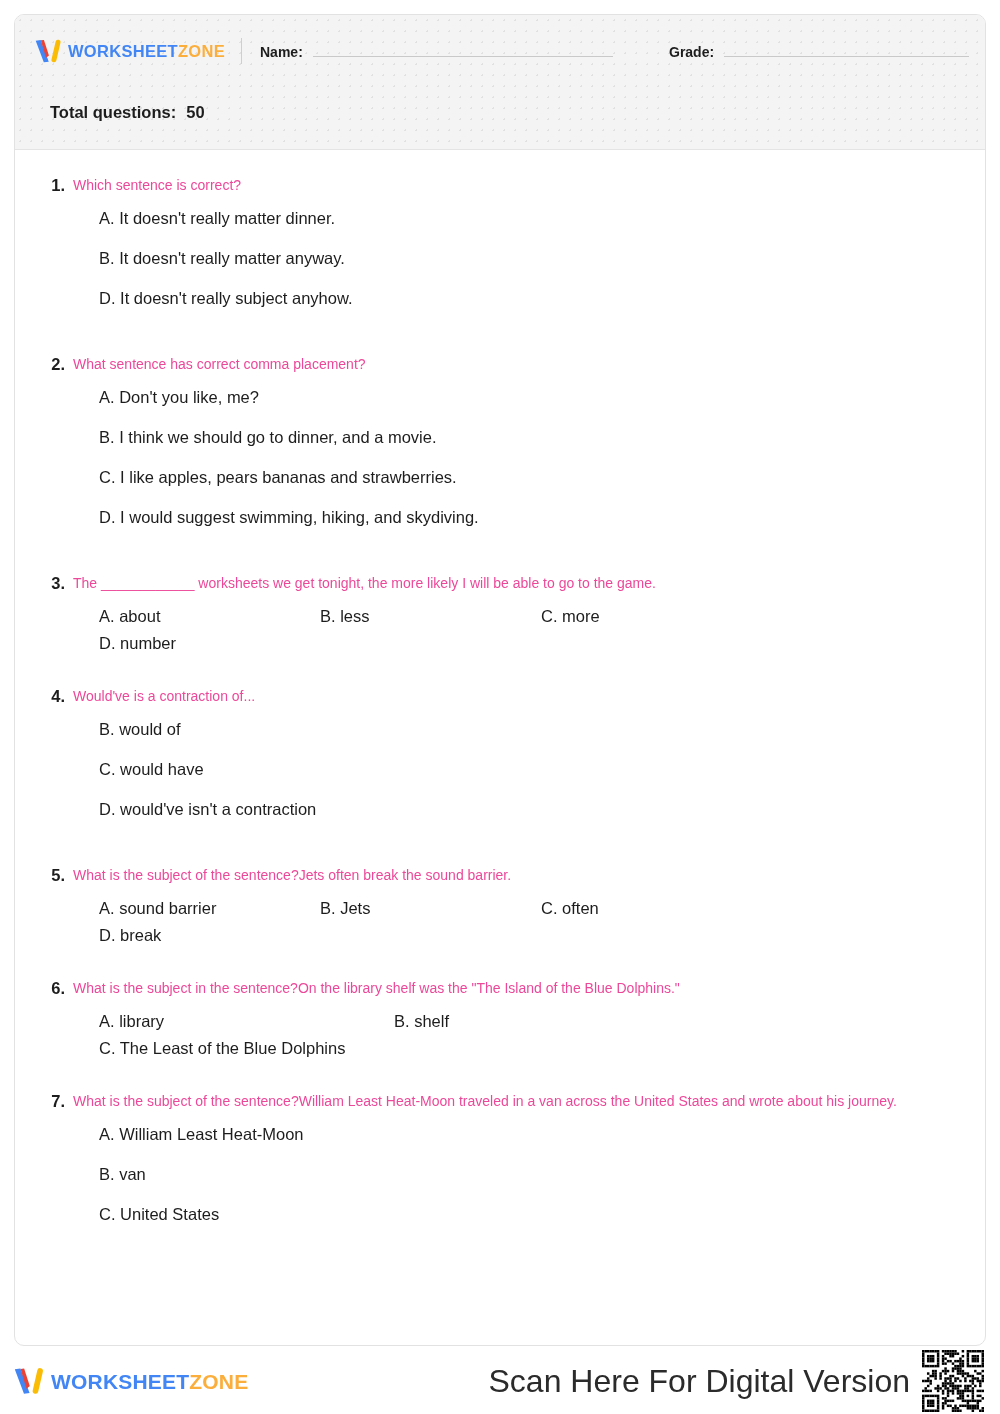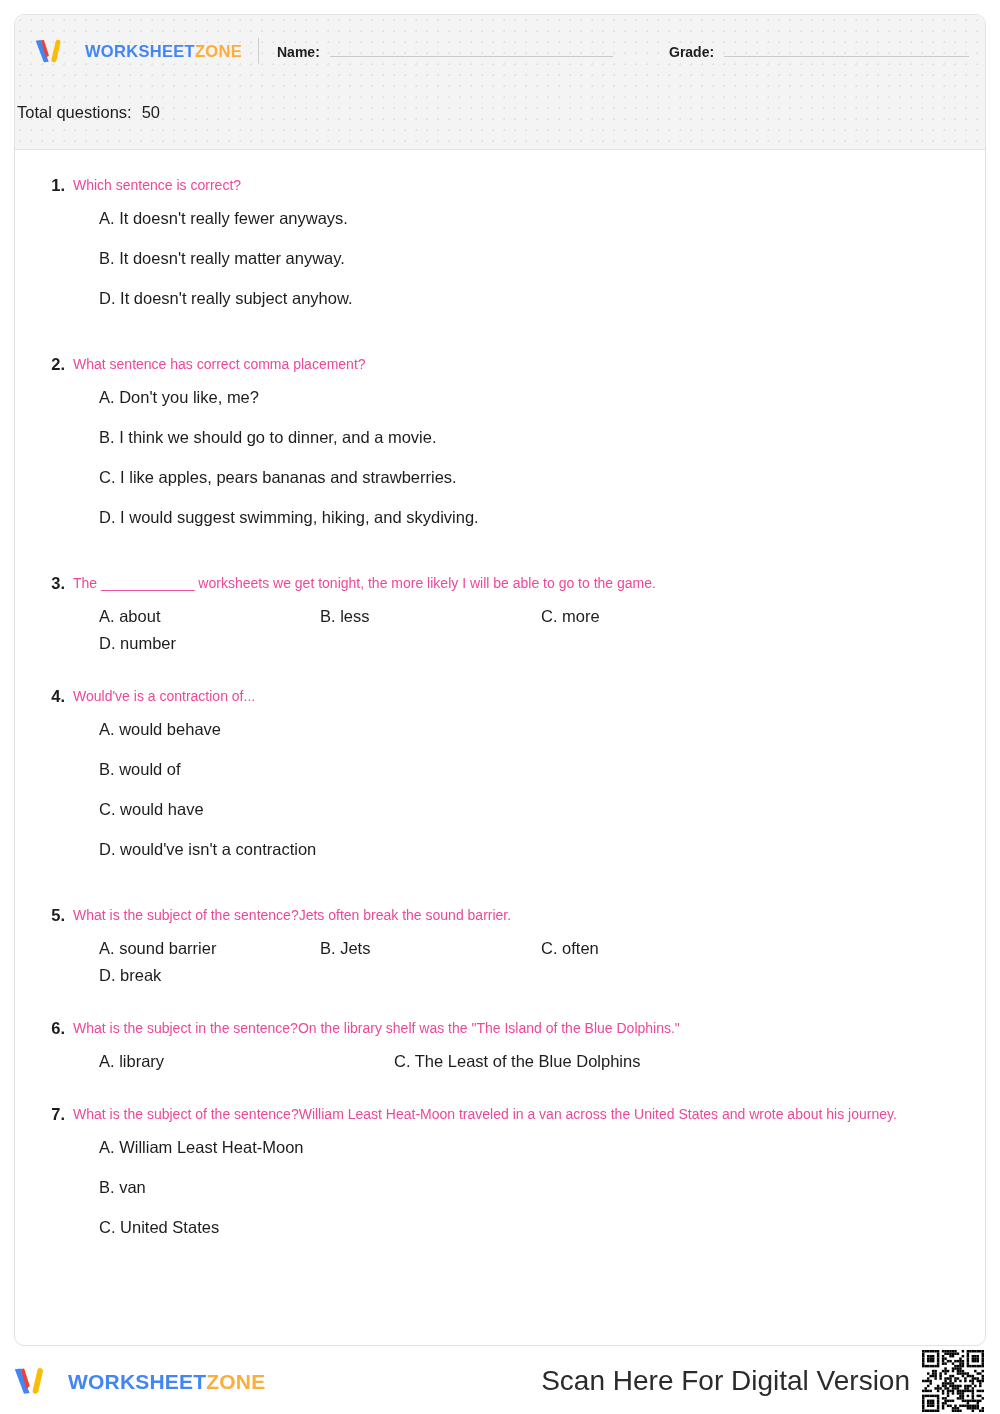--- a/index.html
+++ b/index.html
@@ -46,21 +46,21 @@
     right: 16px;
     height: 40px;
     display: flex;
     align-items: center;
   }
 
   
   .logo {
     display: flex;
     align-items: center;
-    gap: 20px;
+    gap: 3px;
     flex: 0 0 auto;
   }
   .logo-mark {
     width: 30px;
     height: 27px;
     flex: 0 0 auto;
   }
   .logo-text {
     font-size: 16.5px;
     font-weight: 700;
@@ -97,24 +97,24 @@
     flex: 1 1 auto;
     border-bottom: 1px solid #c9c9c9;
     margin-left: 10px;
     height: 14px;
   }
   .field.name { max-width: 480px; }
   .field.grade { max-width: 300px; margin-left: 56px; }
 
   .total {
     position: absolute;
-    left: 2px;
+    left: 35px;
     top: 88px;
     font-size: 16.5px;
-    font-weight: 400;
+    font-weight: 700;
     color: #1d1d1d;
     white-space: nowrap;
   }
   .total .count { margin-left: 10px; }
 
   
   .body {
     padding: 22px 22px 0 22px;
     box-sizing: border-box;
   }
@@ -167,21 +167,21 @@
     top: 1356px;
     width: 972px;
     height: 50px;
     display: flex;
     align-items: center;
   }
   .footer .logo-mark { width: 34px; height: 31px; }
   .footer .logo-text { font-size: 21px; letter-spacing: 0.2px; }
   .footer-spacer { flex: 1 1 auto; }
   .scan-text {
-    font-size: 28px;
+    font-size: 32px;
     color: #2b2b2b;
     white-space: nowrap;
     margin-right: 10px;
     line-height: 1;
   }
   .qr {
     width: 66px;
     height: 66px;
     flex: 0 0 auto;
     background: #ffffff;
@@ -228,21 +228,21 @@
     </div>
 
   </div>
 
   <div class="body" id="question-list">
       <div class="q">
         <div class="q-num">1.</div>
         <div class="q-text">Which sentence is correct?</div>
       </div>
       <div class="opts cols-2">
-        <div class="opt">A. It doesn't really fewer anyways.</div>
+        <div class="opt">A. It doesn't really matter dinner.</div>
         <div class="opt">B. It doesn't really matter anyway.</div>
         <div class="opt">D. It doesn't really subject anyhow.</div>
       </div>
       <div class="q">
         <div class="q-num">2.</div>
         <div class="q-text">What sentence has correct comma placement?</div>
       </div>
       <div class="opts cols-2">
         <div class="opt">A. Don't you like, me?</div>
         <div class="opt">B. I think we should go to dinner, and a movie.</div>
@@ -257,41 +257,41 @@
         <div class="opt">A. about</div>
         <div class="opt">B. less</div>
         <div class="opt">C. more</div>
         <div class="opt">D. number</div>
       </div>
       <div class="q">
         <div class="q-num">4.</div>
         <div class="q-text">Would've is a contraction of...</div>
       </div>
       <div class="opts cols-2">
-        <div class="opt">A. would behave</div>
         <div class="opt">B. would of</div>
         <div class="opt">C. would have</div>
         <div class="opt">D. would've isn't a contraction</div>
       </div>
       <div class="q">
         <div class="q-num">5.</div>
         <div class="q-text">What is the subject of the sentence?Jets often break the sound barrier.</div>
       </div>
       <div class="opts cols-4 tight">
         <div class="opt">A. sound barrier</div>
         <div class="opt">B. Jets</div>
         <div class="opt">C. often</div>
         <div class="opt">D. break</div>
       </div>
       <div class="q">
         <div class="q-num">6.</div>
         <div class="q-text">What is the subject in the sentence?On the library shelf was the "The Island of the Blue Dolphins."</div>
       </div>
       <div class="opts cols-3 tight">
         <div class="opt">A. library</div>
+        <div class="opt">B. shelf</div>
         <div class="opt">C. The Least of the Blue Dolphins</div>
       </div>
       <div class="q">
         <div class="q-num">7.</div>
         <div class="q-text">What is the subject of the sentence?William Least Heat-Moon traveled in a van across the United States and wrote about his journey.</div>
       </div>
       <div class="opts cols-2">
         <div class="opt">A. William Least Heat-Moon</div>
         <div class="opt">B. van</div>
         <div class="opt">C. United States</div>

